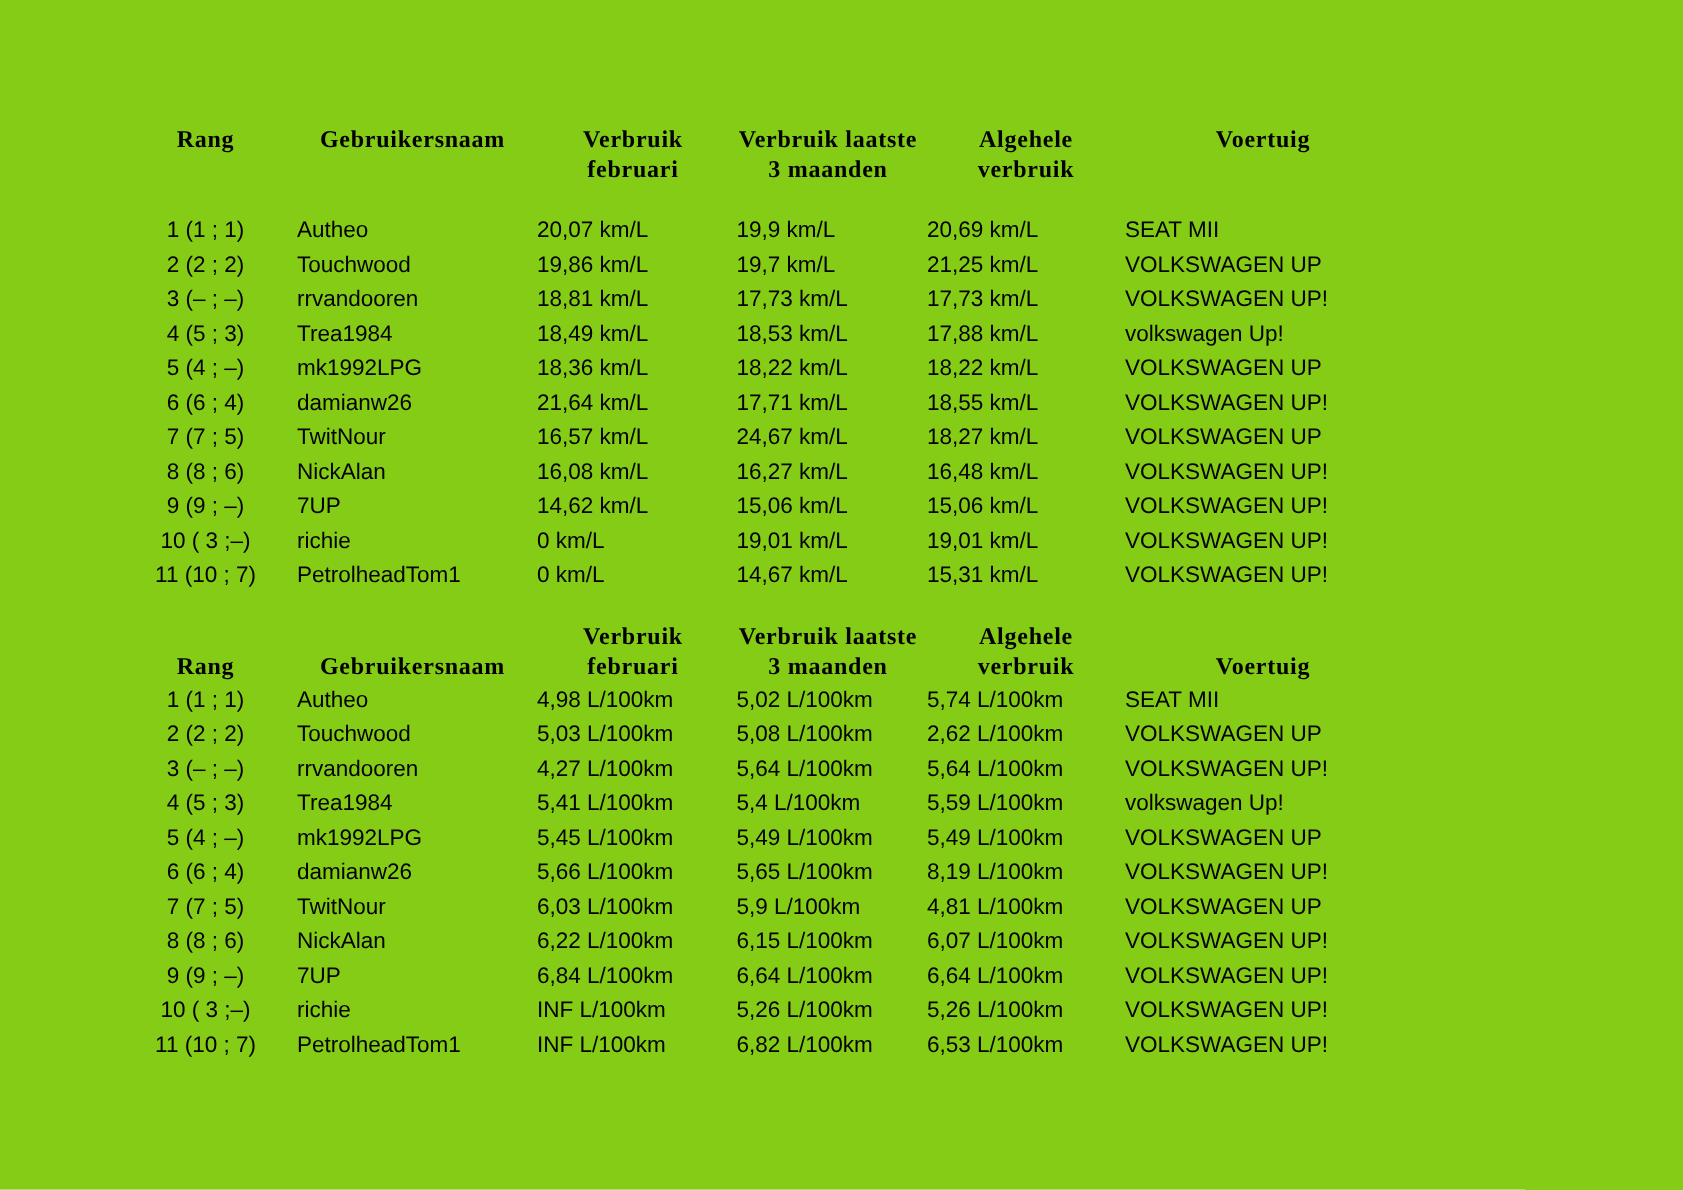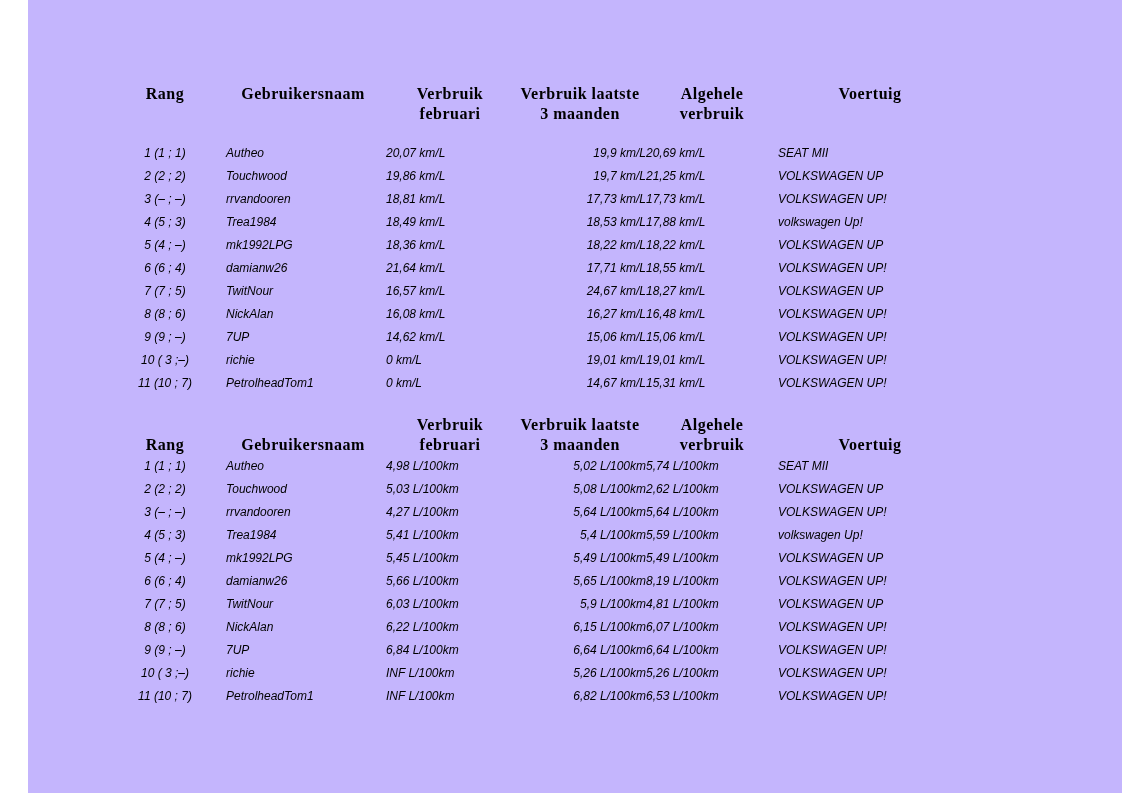--- a/index.html
+++ b/index.html
@@ -10,22 +10,21 @@
   body {
     width: 1122px;
     height: 793px;
     position: relative;
     overflow: hidden;
     color: #000000;
   }
   .page {
     position: absolute;
     inset: 0;
-    background: #c4b5fd;
-    margin-left: 28px;
+    background: #84cc16;
   }
   .ranking-table {
     position: absolute;
     left: 82px;
   }
   .table-top { top: 84px; }
   .table-bottom { top: 415px; }
 
   .header-row, .data-row {
     display: grid;
@@ -39,29 +38,28 @@
     height: 20px;
     letter-spacing: 0.5px;
   }
   .hcell {
     text-align: center;
     white-space: pre;
   }
   .header-gap { height: 18px; }
   .data-row {
     font-family: "Liberation Sans", "DejaVu Sans", sans-serif;
-    font-size: 12px;
+    font-size: 15px;
     line-height: 23px;
     height: 23px;
-    font-style: italic;
   }
   .dcell { white-space: pre; }
   .dcell.c0 { text-align: center; }
   .dcell.c1 { padding-left: 6px; }
-  .dcell.c3 { padding-left: 5px; text-align: right; }
+  .dcell.c3 { padding-left: 5px; }
 </style>
 </head>
 <body>
 
 <main class="page">
   <section class="ranking-table table-top">
       <div class="header-row">
         <div class="hcell c0">Rang</div>
         <div class="hcell c1">Gebruikersnaam</div>
         <div class="hcell c2">Verbruik</div>

